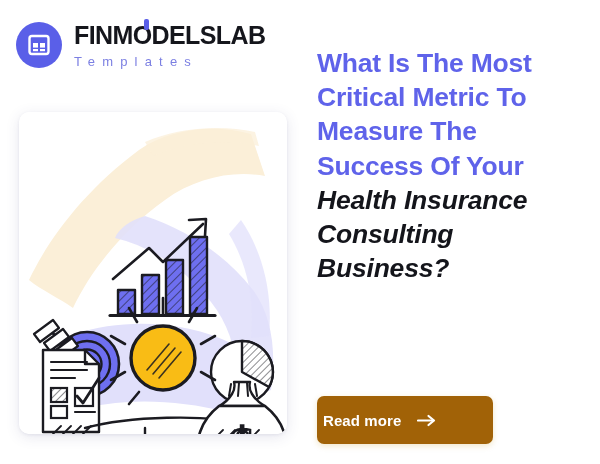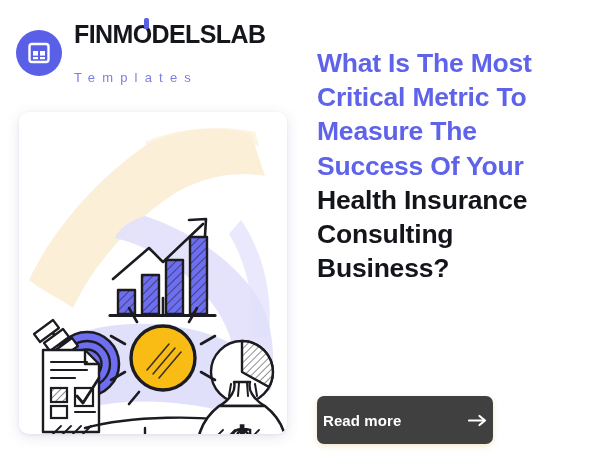--- a/index.html
+++ b/index.html
@@ -59,21 +59,21 @@
   #brand-power-dot {
     position: absolute;
     left: 70px;
     top: -4px;
     width: 5px;
     height: 11px;
     border-radius: 2px;
     background: #5a5fe8;
   }
   #brand-sub {
-    margin-top: 24px;
+    margin-top: 7px;
     font-size: 13px;
     font-weight: 500;
     letter-spacing: 7.2px;
     color: #7b7fe2;
     white-space: nowrap;
   }
 
   
   #illustration-card {
     position: absolute;
@@ -101,41 +101,41 @@
     width: 262px;
   }
   .headline {
     margin: 0;
     font-size: 26.5px;
     font-weight: bold;
     line-height: 1.29;
     letter-spacing: -0.2px;
   }
   #headline-question { color: #5f63ea; }
-  #headline-subject { color: #14151b; }
+  #headline-subject { color: #14151b; font-style: italic; }
 
   
   #cta-button {
     position: absolute;
     left: 317px;
     top: 396px;
     width: 176px;
     height: 48px;
     border: 0;
     border-radius: 7px;
-    background: #404040;
+    background: #a16207;
     color: #ffffff;
     font-family: "Liberation Sans", sans-serif;
     font-size: 15px;
     font-weight: bold;
     letter-spacing: 0.1px;
     cursor: pointer;
     display: flex;
     align-items: center;
-    justify-content: space-between;
+    justify-content: flex-start;
     gap: 16px;
     box-shadow: 0 2px 6px rgba(190, 140, 0, 0.22);
   }
   #cta-arrow-icon {
     display: flex;
     align-items: center;
   }
 </style>
 </head>
 <body>

